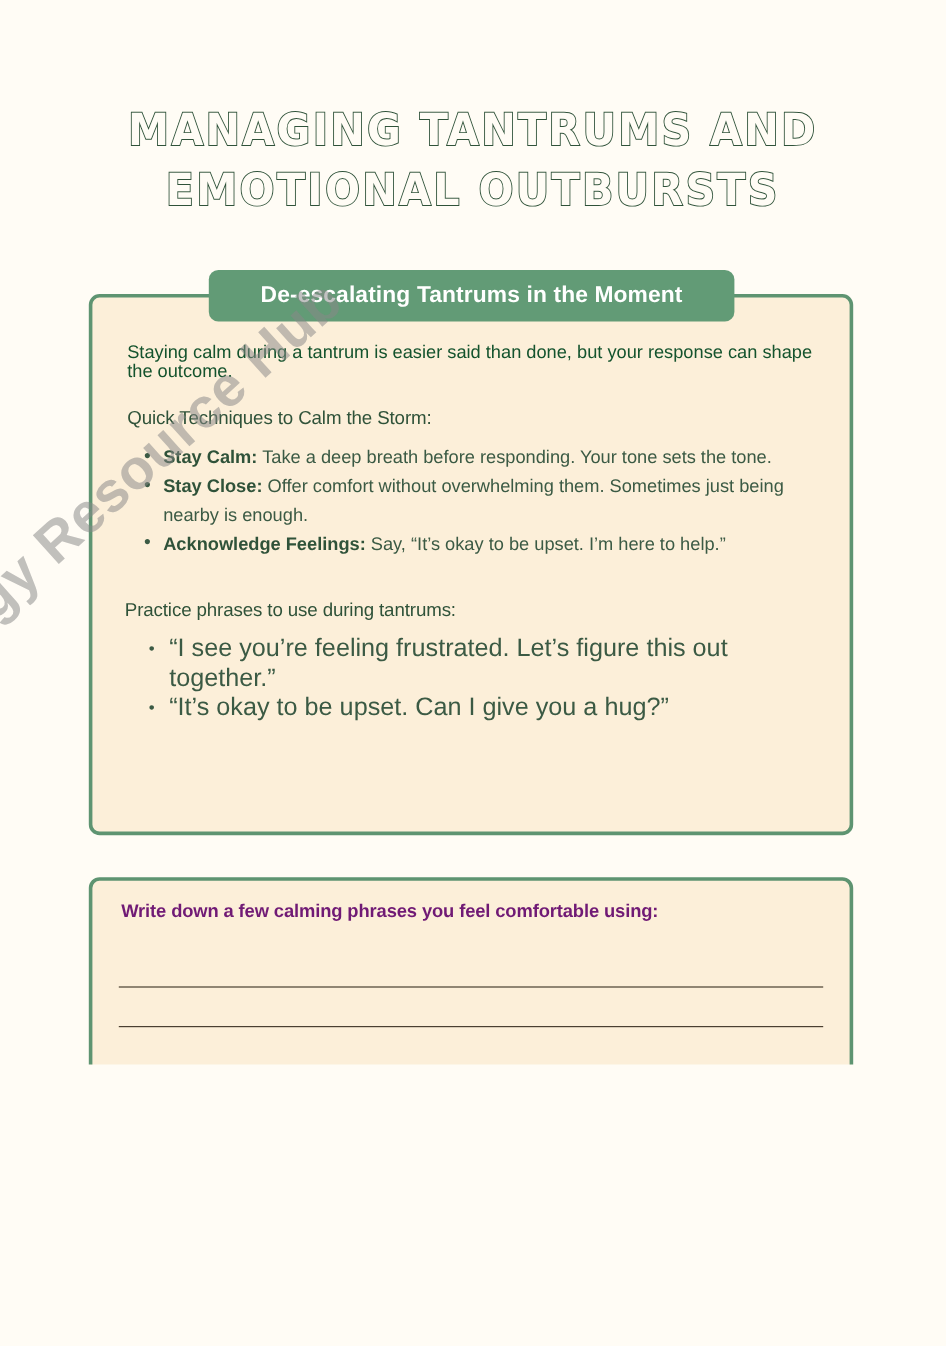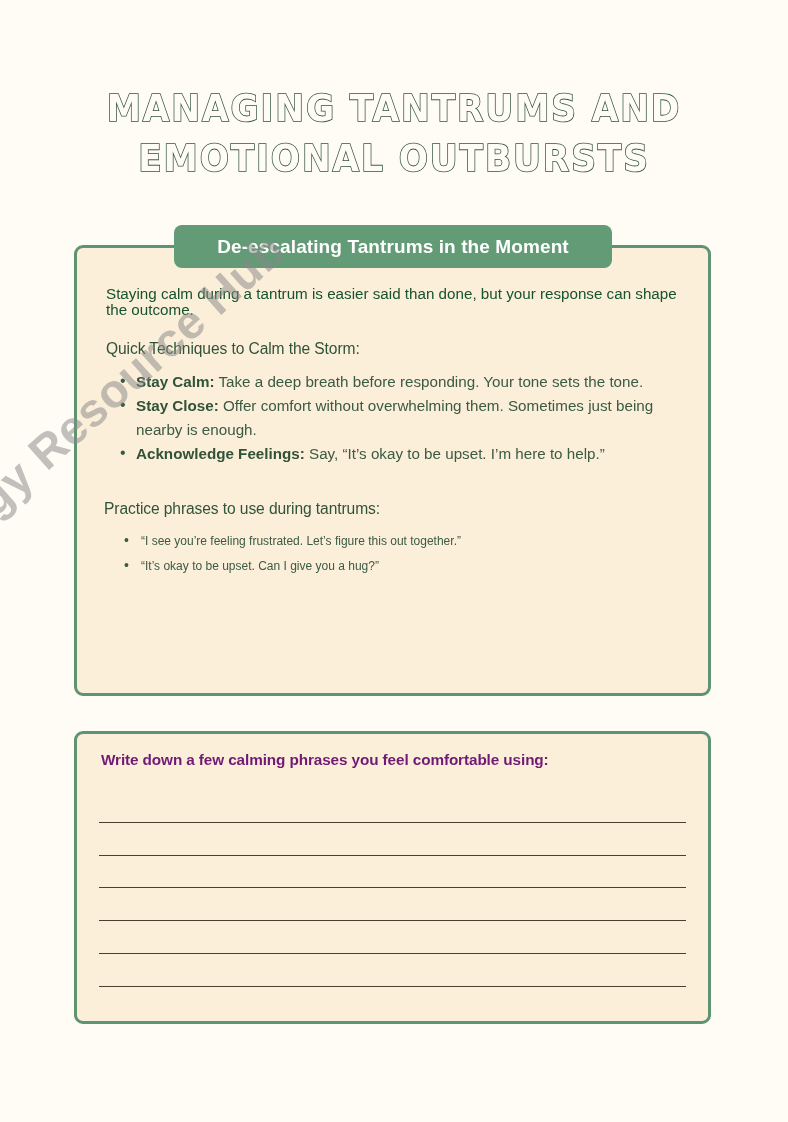--- a/index.html
+++ b/index.html
@@ -12,21 +12,21 @@
   body {
     background: #fffcf5;
     font-family: "Liberation Sans", sans-serif;
     position: relative;
     overflow: hidden;
   }
 
   .page {
     position: relative;
     width: 788px;
-    height: 1122px;
+    height: 887px;
     overflow: hidden;
   }
 
   
   .title-block {
     position: absolute;
     left: 0;
     top: 84px;
     width: 788px;
     text-align: center;
@@ -142,21 +142,21 @@
   }
 
   ul.phrases {
     list-style: none;
     margin: 0 0 0 18px;
     padding: 0;
   }
   ul.phrases > li {
     position: relative;
     padding-left: 17px;
-    font-size: 12px;
+    font-size: 21px;
     line-height: 24.5px;
     color: #3b5a44;
   }
   ul.phrases > li::before {
     content: "\2022";
     position: absolute;
     left: 0;
     top: -1px;
     font-size: 14px;
     color: #3b5a44;

